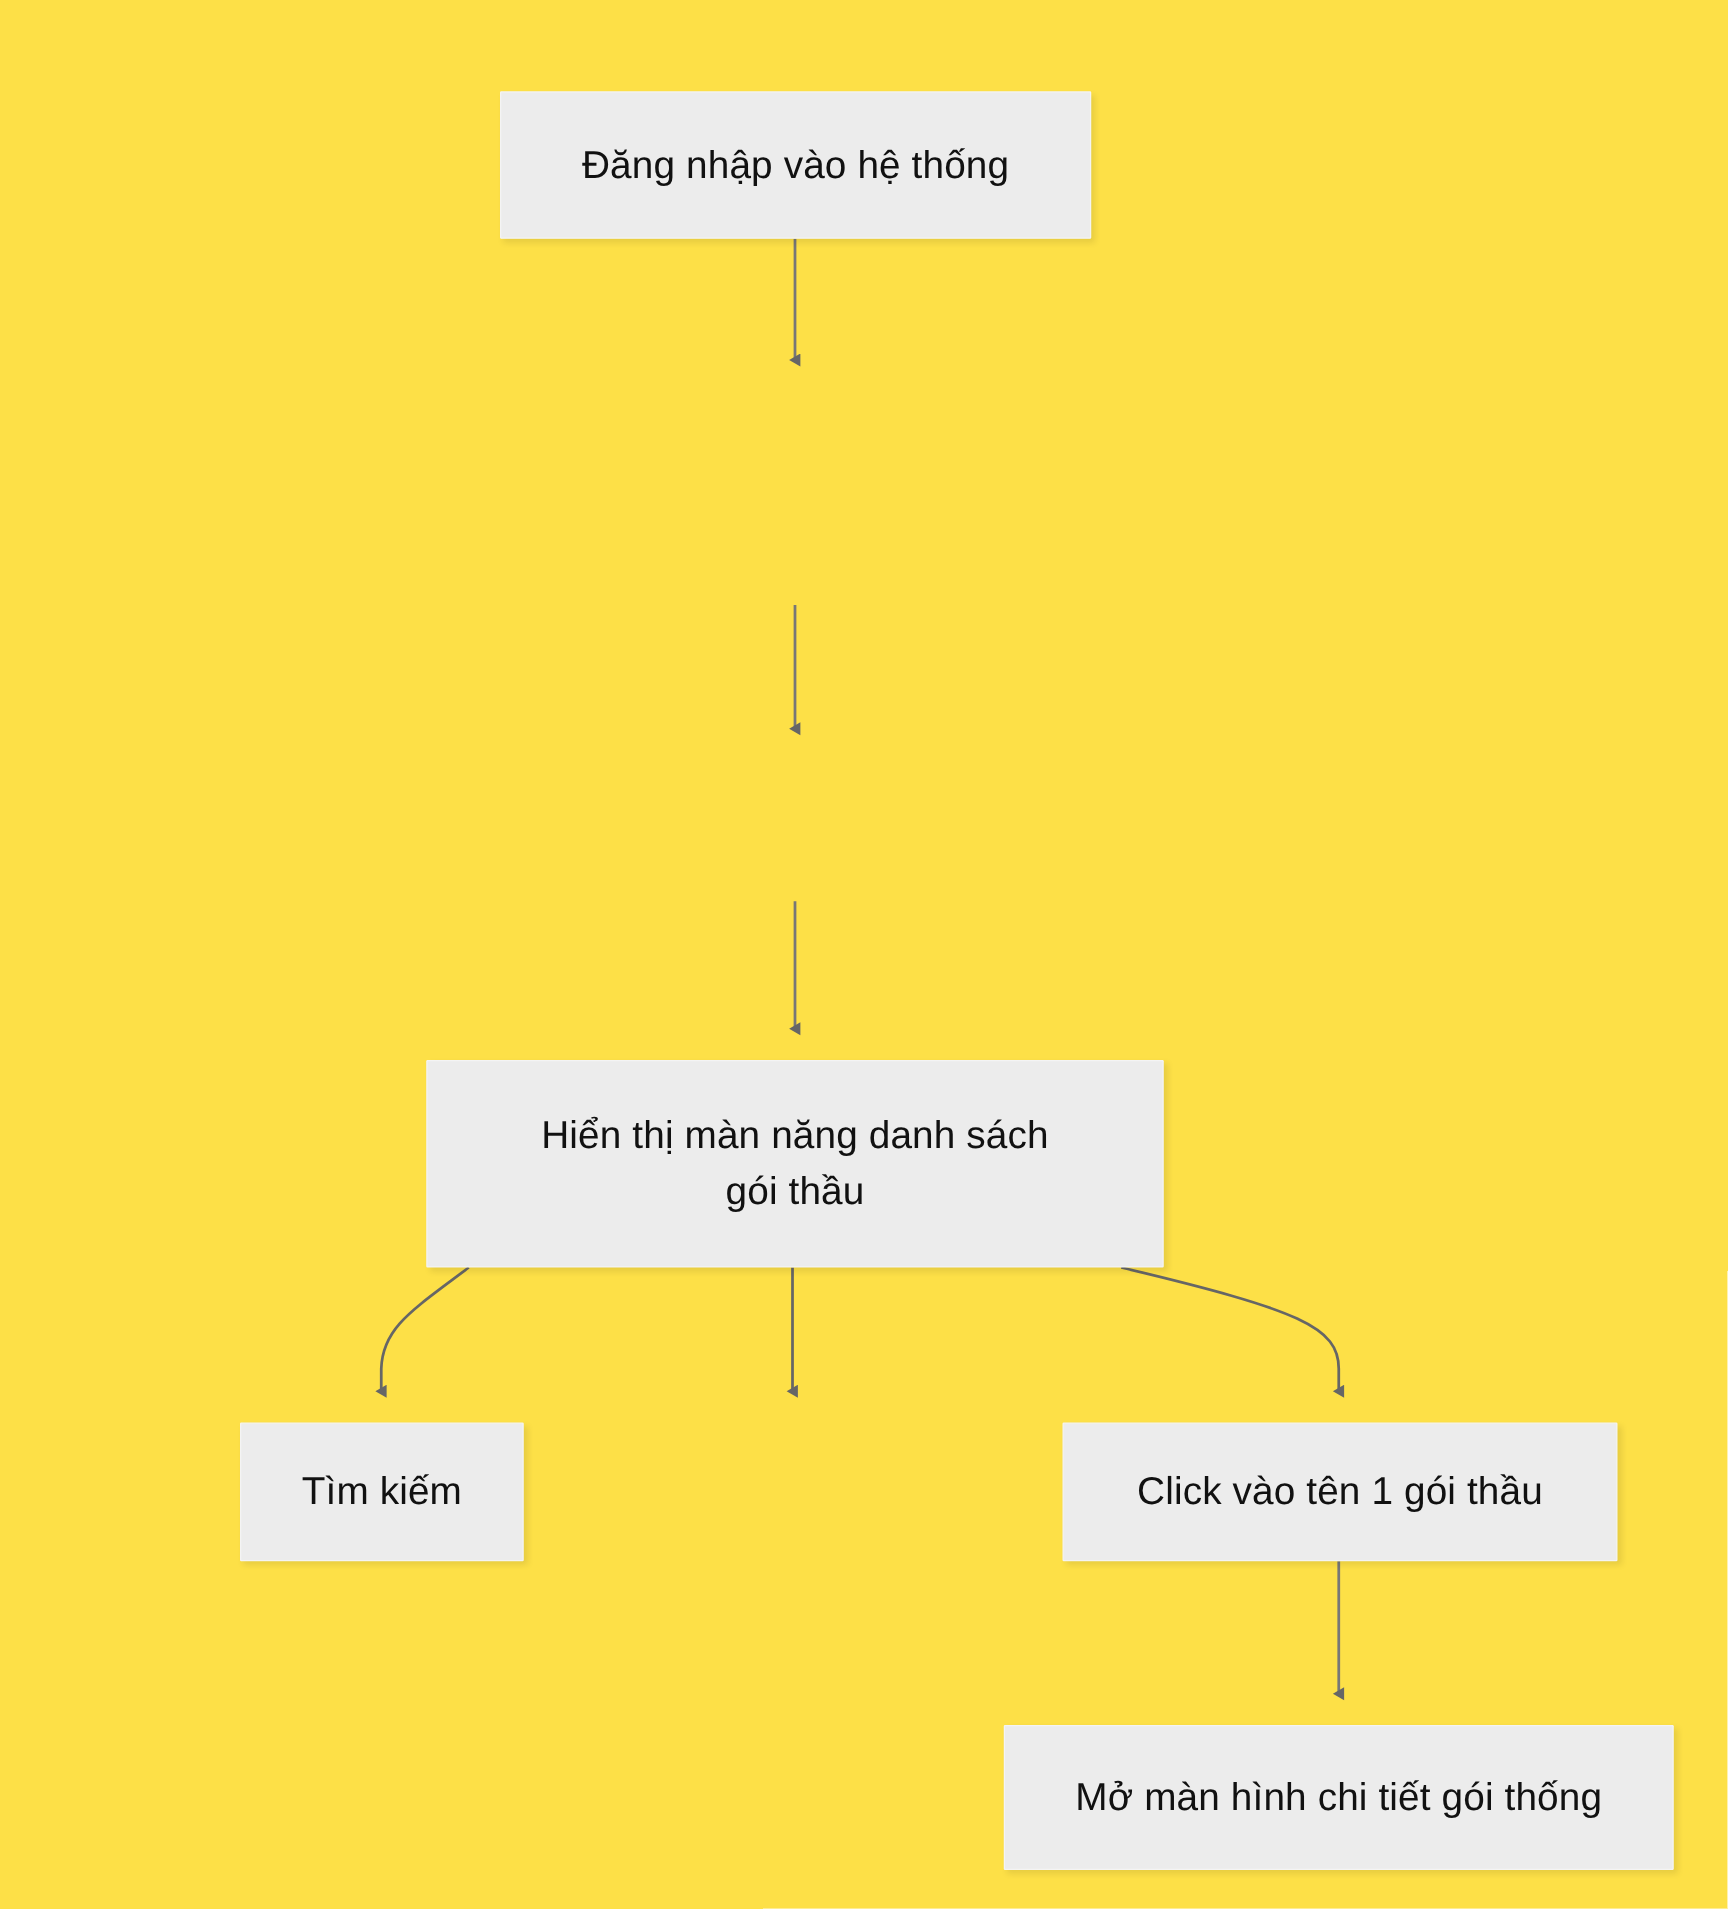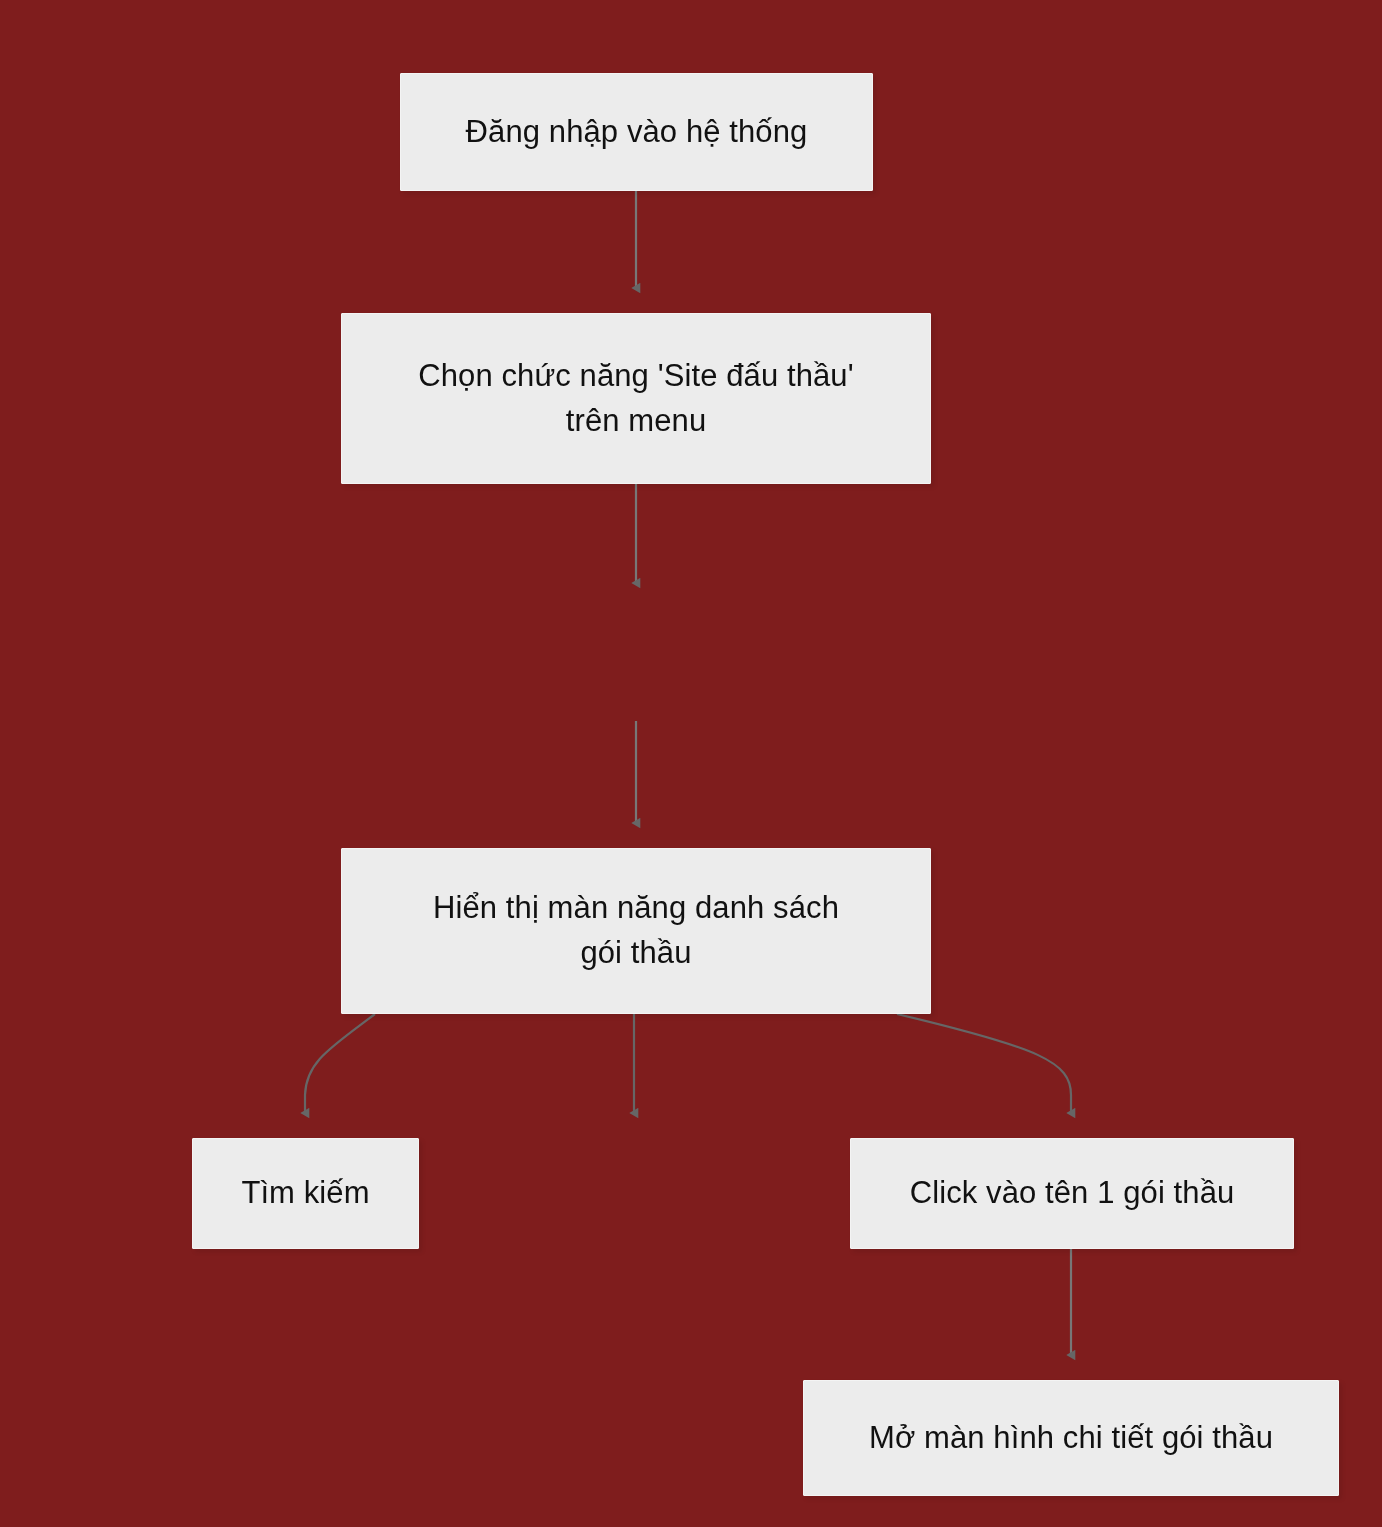--- a/index.html
+++ b/index.html
@@ -8,21 +8,21 @@
     padding: 0;
     background: #ffffff;
   }
   body {
     font-family: "Liberation Sans", sans-serif;
   }
   #canvas {
     position: relative;
     width: 1382px;
     height: 1527px;
-    background: #7f1d1d;
+    background: #fde047;
     overflow: hidden;
   }
   #edge-layer {
     position: absolute;
     left: 0;
     top: 0;
     width: 1382px;
     height: 1527px;
     pointer-events: none;
   }
@@ -83,37 +83,33 @@
 
     <path d="M 897 1014 C 1040 1048, 1071 1062, 1071 1095 L 1071 1113" stroke="#666666" stroke-width="2.2" fill="none" marker-end="url(#arrowhead)"></path>
 
     <path d="M 1071 1249 L 1071 1355" stroke="#777777" stroke-width="2.2" fill="none" marker-end="url(#arrowhead)"></path>
   </svg>
 
   <div class="node" id="node-login">
     <span class="node-label">Đăng nhập vào hệ thống</span>
   </div>
 
-  <div class="node" id="node-select-fn">
-    <span class="node-label">Chọn chức năng 'Site đấu thầu'
-trên menu</span>
-  </div>
 
 
   <div class="node" id="node-show-list">
     <span class="node-label">Hiển thị màn năng danh sách
 gói thầu</span>
   </div>
 
   <div class="node" id="node-search">
     <span class="node-label">Tìm kiếm</span>
   </div>
 
 
   <div class="node" id="node-click-name">
     <span class="node-label">Click vào tên 1 gói thầu</span>
   </div>
 
   <div class="node" id="node-detail">
-    <span class="node-label">Mở màn hình chi tiết gói thầu</span>
+    <span class="node-label">Mở màn hình chi tiết gói thống</span>
   </div>
 
 </div>
 
 </body></html>

